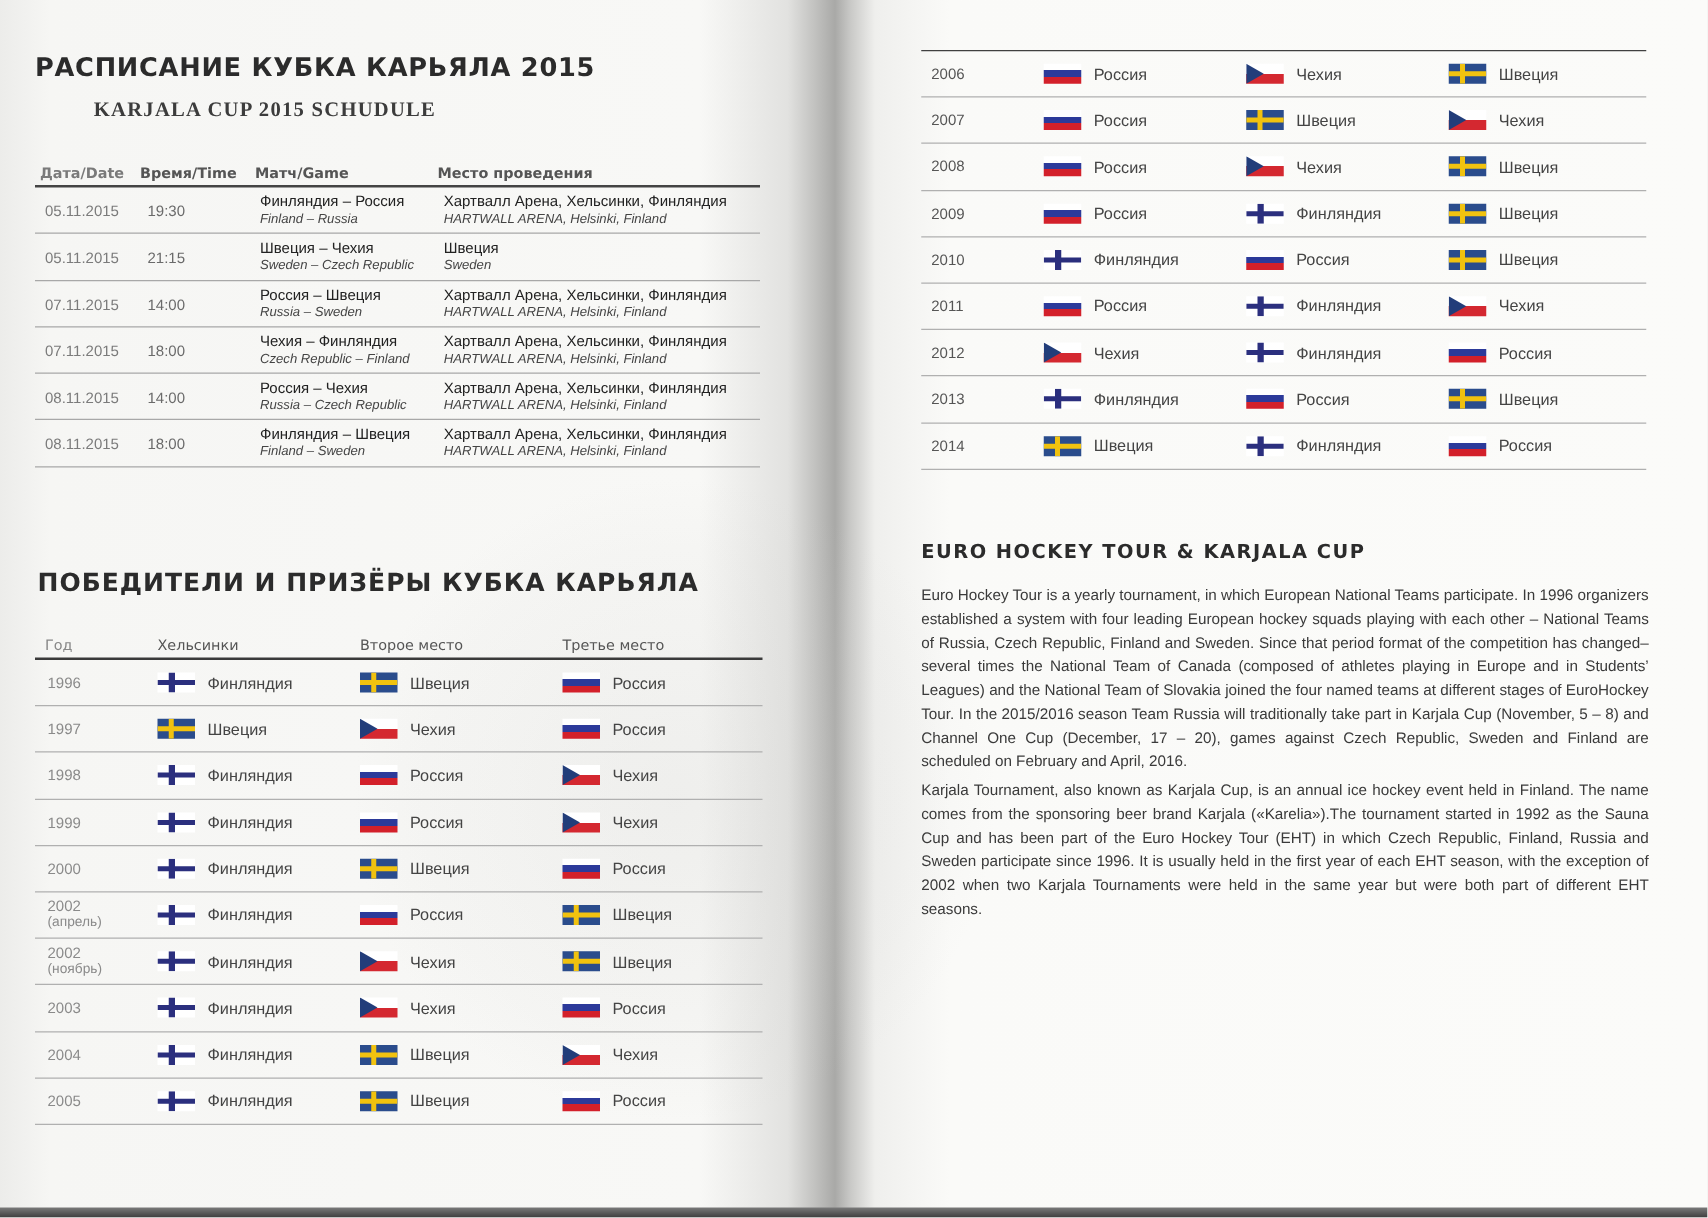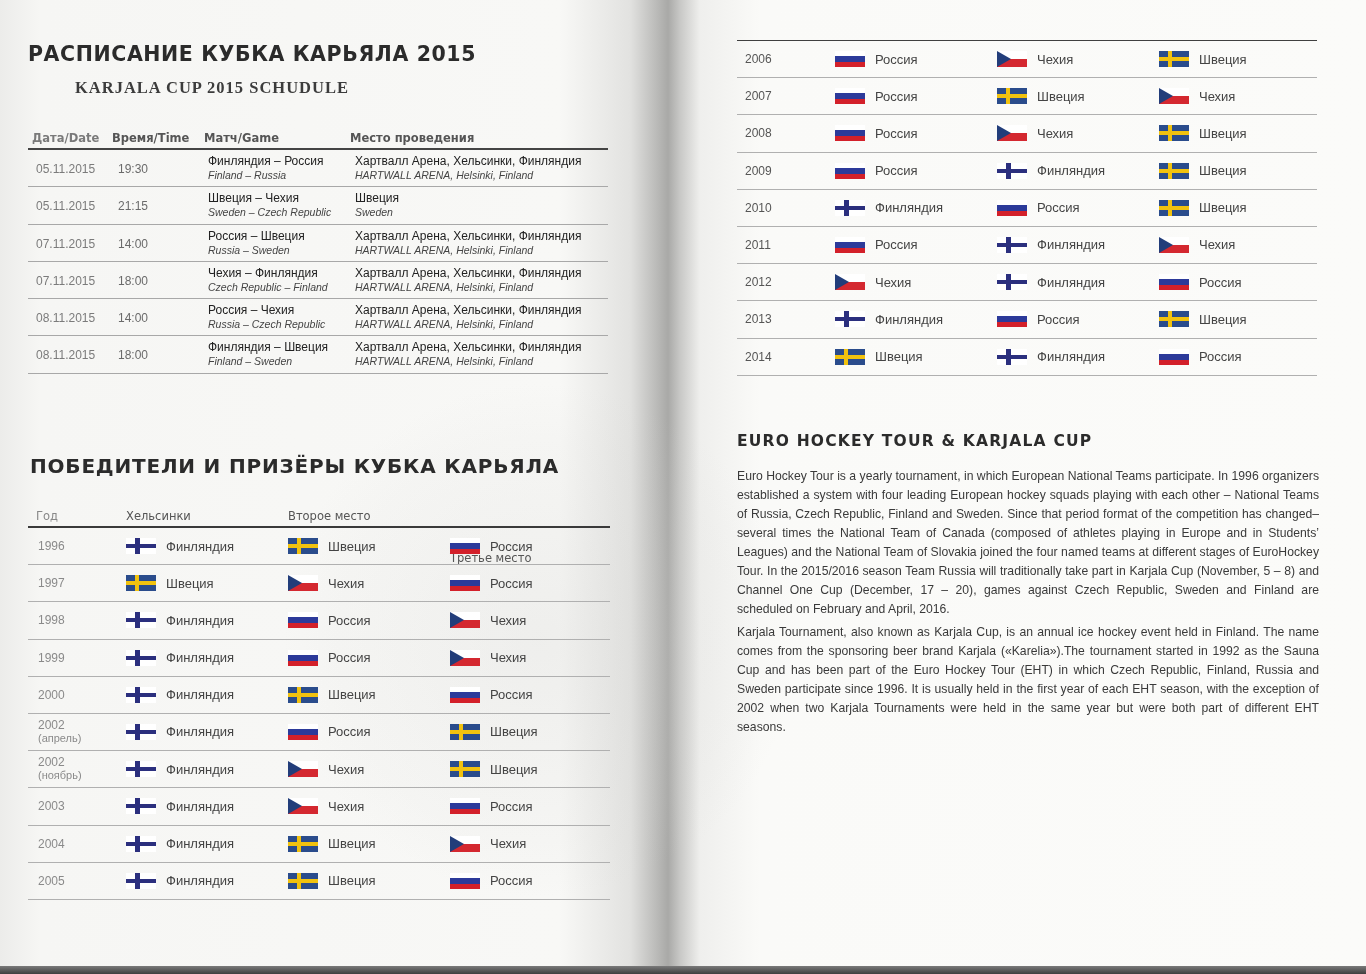--- a/index.html
+++ b/index.html
@@ -206,21 +206,21 @@
       </div>
   </div>
 
   <h2 class="title-winners">ПОБЕДИТЕЛИ И ПРИЗЁРЫ КУБКА КАРЬЯЛА</h2>
 
   <div class="win win-left">
     <div class="win-head">
       <span style="left:8px; color:#888;">Год</span>
       <span style="left:98px;">Хельсинки</span>
       <span style="left:260px;">Второе место</span>
-      <span style="left:422px;margin-top:42px;">Третье место</span>
+      <span style="left:422px;">Третье место</span>
     </div>
     <div id="win-rows-left">
         <div class="win-row">
           <span class="year"><span>1996</span></span>
           <div class="cell c1">
             <span class="flag flag-fi"></span>
             <span class="name">Финляндия</span>
           </div>
           <div class="cell c2">
             <span class="flag flag-se"></span>

